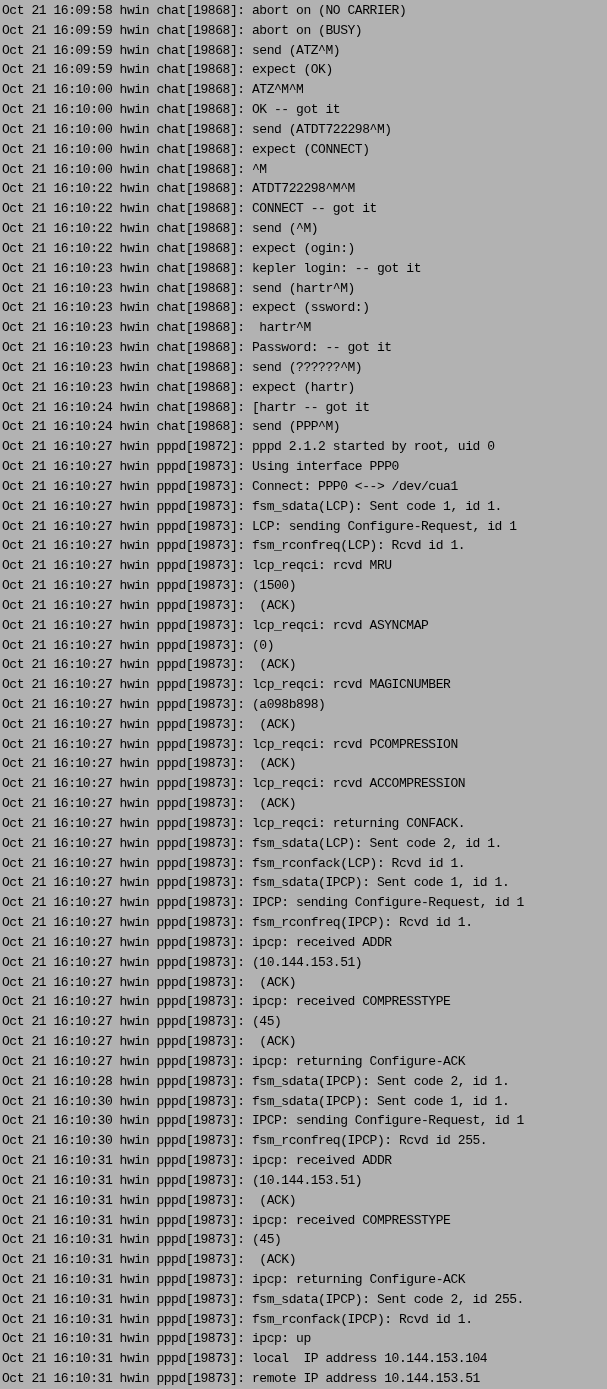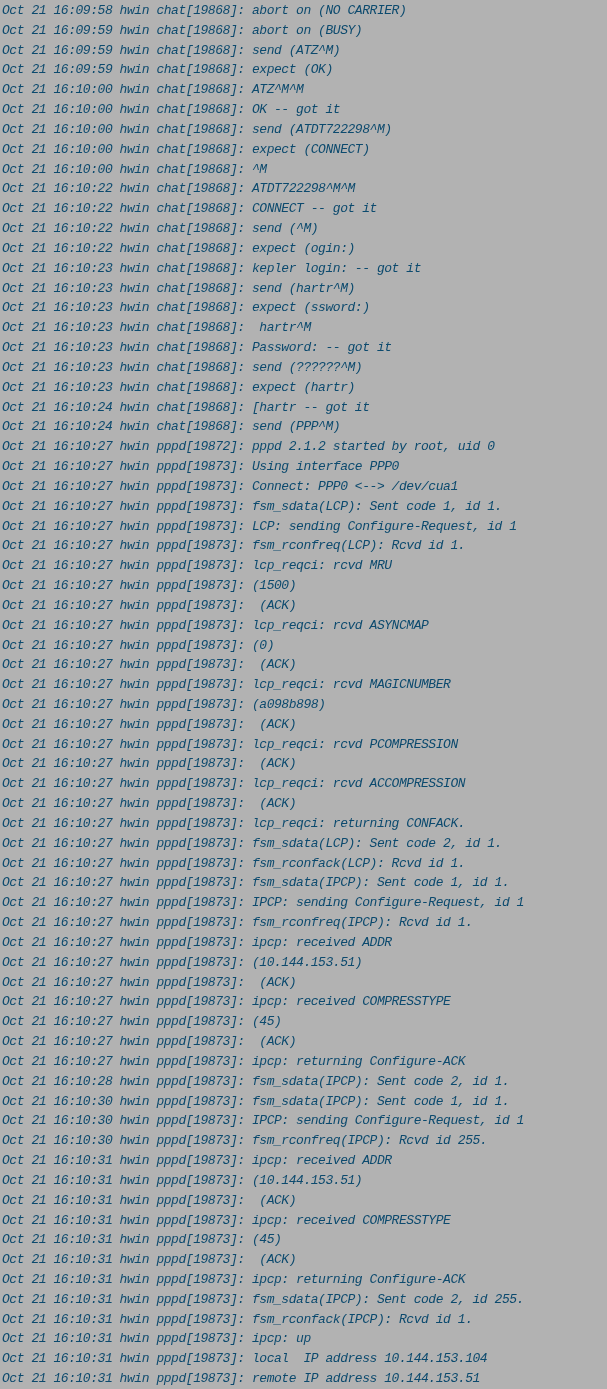--- a/index.html
+++ b/index.html
@@ -14,23 +14,22 @@
     background: #b2b2b2;
     overflow: hidden;
     box-sizing: border-box;
     padding: 1px 0 0 2px;
   }
   .log-output {
     font-family: "Liberation Mono", "DejaVu Sans Mono", monospace;
     font-size: 13px;
     line-height: 19.84px;
     letter-spacing: -0.45px;
-    color: #0c4a6e;
+    color: #000000;
     white-space: pre;
-    font-style: italic;
   }
   .log-line {
     height: 19.84px;
   }
 </style>
 </head>
 <body>
 
 <div class="screen">
   <div class="log-output"><div class="log-line">Oct 21 16:09:58 hwin chat[19868]: abort on (NO CARRIER)</div><div class="log-line">Oct 21 16:09:59 hwin chat[19868]: abort on (BUSY)</div><div class="log-line">Oct 21 16:09:59 hwin chat[19868]: send (ATZ^M)</div><div class="log-line">Oct 21 16:09:59 hwin chat[19868]: expect (OK)</div><div class="log-line">Oct 21 16:10:00 hwin chat[19868]: ATZ^M^M</div><div class="log-line">Oct 21 16:10:00 hwin chat[19868]: OK -- got it</div><div class="log-line">Oct 21 16:10:00 hwin chat[19868]: send (ATDT722298^M)</div><div class="log-line">Oct 21 16:10:00 hwin chat[19868]: expect (CONNECT)</div><div class="log-line">Oct 21 16:10:00 hwin chat[19868]: ^M</div><div class="log-line">Oct 21 16:10:22 hwin chat[19868]: ATDT722298^M^M</div><div class="log-line">Oct 21 16:10:22 hwin chat[19868]: CONNECT -- got it</div><div class="log-line">Oct 21 16:10:22 hwin chat[19868]: send (^M)</div><div class="log-line">Oct 21 16:10:22 hwin chat[19868]: expect (ogin:)</div><div class="log-line">Oct 21 16:10:23 hwin chat[19868]: kepler login: -- got it</div><div class="log-line">Oct 21 16:10:23 hwin chat[19868]: send (hartr^M)</div><div class="log-line">Oct 21 16:10:23 hwin chat[19868]: expect (ssword:)</div><div class="log-line">Oct 21 16:10:23 hwin chat[19868]:  hartr^M</div><div class="log-line">Oct 21 16:10:23 hwin chat[19868]: Password: -- got it</div><div class="log-line">Oct 21 16:10:23 hwin chat[19868]: send (??????^M)</div><div class="log-line">Oct 21 16:10:23 hwin chat[19868]: expect (hartr)</div><div class="log-line">Oct 21 16:10:24 hwin chat[19868]: [hartr -- got it</div><div class="log-line">Oct 21 16:10:24 hwin chat[19868]: send (PPP^M)</div><div class="log-line">Oct 21 16:10:27 hwin pppd[19872]: pppd 2.1.2 started by root, uid 0</div><div class="log-line">Oct 21 16:10:27 hwin pppd[19873]: Using interface PPP0</div><div class="log-line">Oct 21 16:10:27 hwin pppd[19873]: Connect: PPP0 &lt;--&gt; /dev/cua1</div><div class="log-line">Oct 21 16:10:27 hwin pppd[19873]: fsm_sdata(LCP): Sent code 1, id 1.</div><div class="log-line">Oct 21 16:10:27 hwin pppd[19873]: LCP: sending Configure-Request, id 1</div><div class="log-line">Oct 21 16:10:27 hwin pppd[19873]: fsm_rconfreq(LCP): Rcvd id 1.</div><div class="log-line">Oct 21 16:10:27 hwin pppd[19873]: lcp_reqci: rcvd MRU</div><div class="log-line">Oct 21 16:10:27 hwin pppd[19873]: (1500)</div><div class="log-line">Oct 21 16:10:27 hwin pppd[19873]:  (ACK)</div><div class="log-line">Oct 21 16:10:27 hwin pppd[19873]: lcp_reqci: rcvd ASYNCMAP</div><div class="log-line">Oct 21 16:10:27 hwin pppd[19873]: (0)</div><div class="log-line">Oct 21 16:10:27 hwin pppd[19873]:  (ACK)</div><div class="log-line">Oct 21 16:10:27 hwin pppd[19873]: lcp_reqci: rcvd MAGICNUMBER</div><div class="log-line">Oct 21 16:10:27 hwin pppd[19873]: (a098b898)</div><div class="log-line">Oct 21 16:10:27 hwin pppd[19873]:  (ACK)</div><div class="log-line">Oct 21 16:10:27 hwin pppd[19873]: lcp_reqci: rcvd PCOMPRESSION</div><div class="log-line">Oct 21 16:10:27 hwin pppd[19873]:  (ACK)</div><div class="log-line">Oct 21 16:10:27 hwin pppd[19873]: lcp_reqci: rcvd ACCOMPRESSION</div><div class="log-line">Oct 21 16:10:27 hwin pppd[19873]:  (ACK)</div><div class="log-line">Oct 21 16:10:27 hwin pppd[19873]: lcp_reqci: returning CONFACK.</div><div class="log-line">Oct 21 16:10:27 hwin pppd[19873]: fsm_sdata(LCP): Sent code 2, id 1.</div><div class="log-line">Oct 21 16:10:27 hwin pppd[19873]: fsm_rconfack(LCP): Rcvd id 1.</div><div class="log-line">Oct 21 16:10:27 hwin pppd[19873]: fsm_sdata(IPCP): Sent code 1, id 1.</div><div class="log-line">Oct 21 16:10:27 hwin pppd[19873]: IPCP: sending Configure-Request, id 1</div><div class="log-line">Oct 21 16:10:27 hwin pppd[19873]: fsm_rconfreq(IPCP): Rcvd id 1.</div><div class="log-line">Oct 21 16:10:27 hwin pppd[19873]: ipcp: received ADDR</div><div class="log-line">Oct 21 16:10:27 hwin pppd[19873]: (10.144.153.51)</div><div class="log-line">Oct 21 16:10:27 hwin pppd[19873]:  (ACK)</div><div class="log-line">Oct 21 16:10:27 hwin pppd[19873]: ipcp: received COMPRESSTYPE</div><div class="log-line">Oct 21 16:10:27 hwin pppd[19873]: (45)</div><div class="log-line">Oct 21 16:10:27 hwin pppd[19873]:  (ACK)</div><div class="log-line">Oct 21 16:10:27 hwin pppd[19873]: ipcp: returning Configure-ACK</div><div class="log-line">Oct 21 16:10:28 hwin pppd[19873]: fsm_sdata(IPCP): Sent code 2, id 1.</div><div class="log-line">Oct 21 16:10:30 hwin pppd[19873]: fsm_sdata(IPCP): Sent code 1, id 1.</div><div class="log-line">Oct 21 16:10:30 hwin pppd[19873]: IPCP: sending Configure-Request, id 1</div><div class="log-line">Oct 21 16:10:30 hwin pppd[19873]: fsm_rconfreq(IPCP): Rcvd id 255.</div><div class="log-line">Oct 21 16:10:31 hwin pppd[19873]: ipcp: received ADDR</div><div class="log-line">Oct 21 16:10:31 hwin pppd[19873]: (10.144.153.51)</div><div class="log-line">Oct 21 16:10:31 hwin pppd[19873]:  (ACK)</div><div class="log-line">Oct 21 16:10:31 hwin pppd[19873]: ipcp: received COMPRESSTYPE</div><div class="log-line">Oct 21 16:10:31 hwin pppd[19873]: (45)</div><div class="log-line">Oct 21 16:10:31 hwin pppd[19873]:  (ACK)</div><div class="log-line">Oct 21 16:10:31 hwin pppd[19873]: ipcp: returning Configure-ACK</div><div class="log-line">Oct 21 16:10:31 hwin pppd[19873]: fsm_sdata(IPCP): Sent code 2, id 255.</div><div class="log-line">Oct 21 16:10:31 hwin pppd[19873]: fsm_rconfack(IPCP): Rcvd id 1.</div><div class="log-line">Oct 21 16:10:31 hwin pppd[19873]: ipcp: up</div><div class="log-line">Oct 21 16:10:31 hwin pppd[19873]: local  IP address 10.144.153.104</div><div class="log-line">Oct 21 16:10:31 hwin pppd[19873]: remote IP address 10.144.153.51</div></div>

